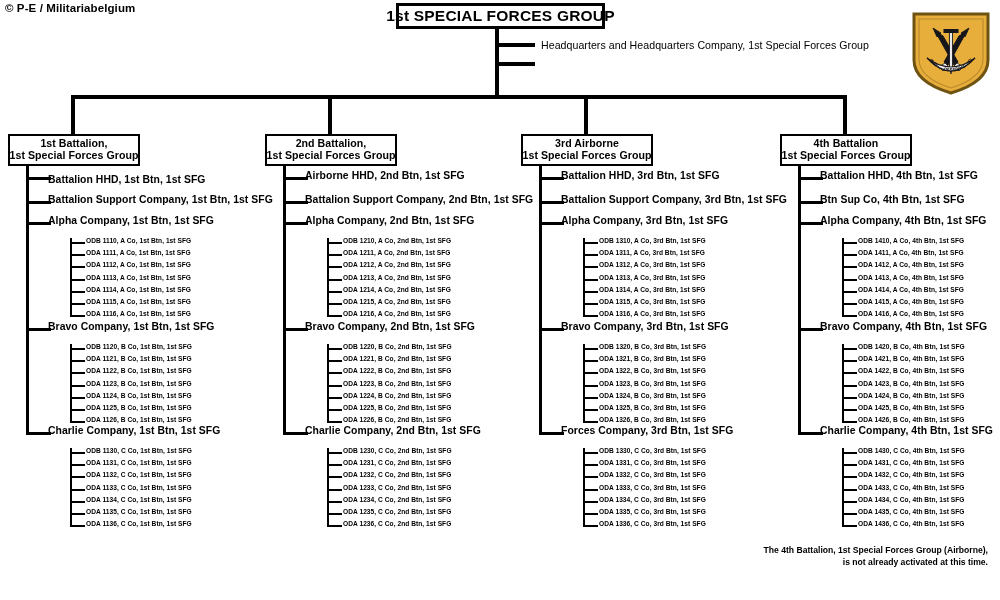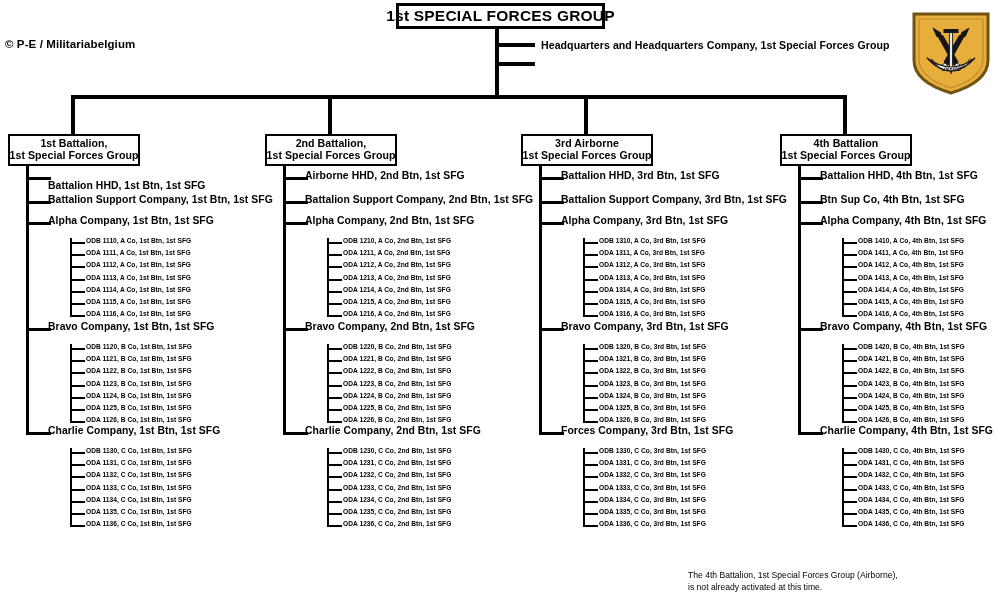--- a/index.html
+++ b/index.html
@@ -39,21 +39,20 @@
 
   
   #copyright {
     position: absolute;
     left: 5px;
     top: 2px;
     font-size: 11.5px;
     font-weight: 600;
     letter-spacing: .1px;
     white-space: nowrap;
-    margin-top: 36px;
   }
 
   
   #root-box {
     left: 396px;
     top: 3px;
     width: 209px;
     height: 26px;
     border-width: 3px;
   }
@@ -61,21 +60,21 @@
     font-size: 15.5px;
     font-weight: bold;
     letter-spacing: .2px;
     white-space: nowrap;
   }
 
   
   .hq-label {
     position: absolute;
     font-size: 10.6px;
-    font-weight: 700;
+    font-weight: 400;
     white-space: nowrap;
     letter-spacing: .05px;
   }
 
   
   .bn-box {
     width: 132px;
     height: 32px;
     top: 134px;
     border-width: 2px;
@@ -102,25 +101,25 @@
     font-size: 6.6px;
     font-weight: 600;
     white-space: nowrap;
     letter-spacing: .05px;
   }
 
   
   #footnote {
     position: absolute;
     right: 12px;
-    top: 570px;
+    top: 545px;
     width: 300px;
-    text-align: left;
+    text-align: right;
     font-size: 8.6px;
-    font-weight: 400;
+    font-weight: 700;
     line-height: 1.35;
   }
 
   
   #insignia {
     position: absolute;
     left: 910px;
     top: 10px;
     width: 82px;
     height: 86px;
@@ -166,21 +165,21 @@
   </div>
 
   <div class="box bn-box" style="left:780px;">
     <span class="bn-line">4th Battalion</span>
     <span class="bn-line">1st Special Forces Group</span>
   </div>
 
   <div id="subtrees">
       <div class="vline" style="left: 26px; top: 166px; width: 3px; height: 269px;"></div>
       <div class="hline" style="left: 29px; top: 177px; width: 22px; height: 3px;"></div>
-      <div class="co-label" style="left: 48px; top: 180px;">Battalion HHD,  1st Btn, 1st SFG</div>
+      <div class="co-label" style="left: 48px; top: 174px;">Battalion HHD,  1st Btn, 1st SFG</div>
       <div class="hline" style="left: 29px; top: 201px; width: 22px; height: 3px;"></div>
       <div class="co-label" style="left: 48px; top: 194px;">Battalion  Support Company, 1st Btn,  1st SFG</div>
       <div class="hline" style="left: 29px; top: 222px; width: 22px; height: 3px;"></div>
       <div class="co-label" style="left: 48px; top: 215px;">Alpha Company, 1st Btn,  1st SFG</div>
       <div class="vline" style="left: 70px; top: 238px; width: 2px; height: 79.2px;"></div>
       <div class="hline" style="left: 72px; top: 242px; width: 13px; height: 2px;"></div>
       <div class="team-label" style="left: 86px; top: 237px;">ODB 1110, A Co, 1st Btn,  1st SFG</div>
       <div class="hline" style="left: 72px; top: 254.2px; width: 13px; height: 2px;"></div>
       <div class="team-label" style="left: 86px; top: 249.2px;">ODA 1111, A Co, 1st Btn,  1st SFG</div>
       <div class="hline" style="left: 72px; top: 266.4px; width: 13px; height: 2px;"></div>

